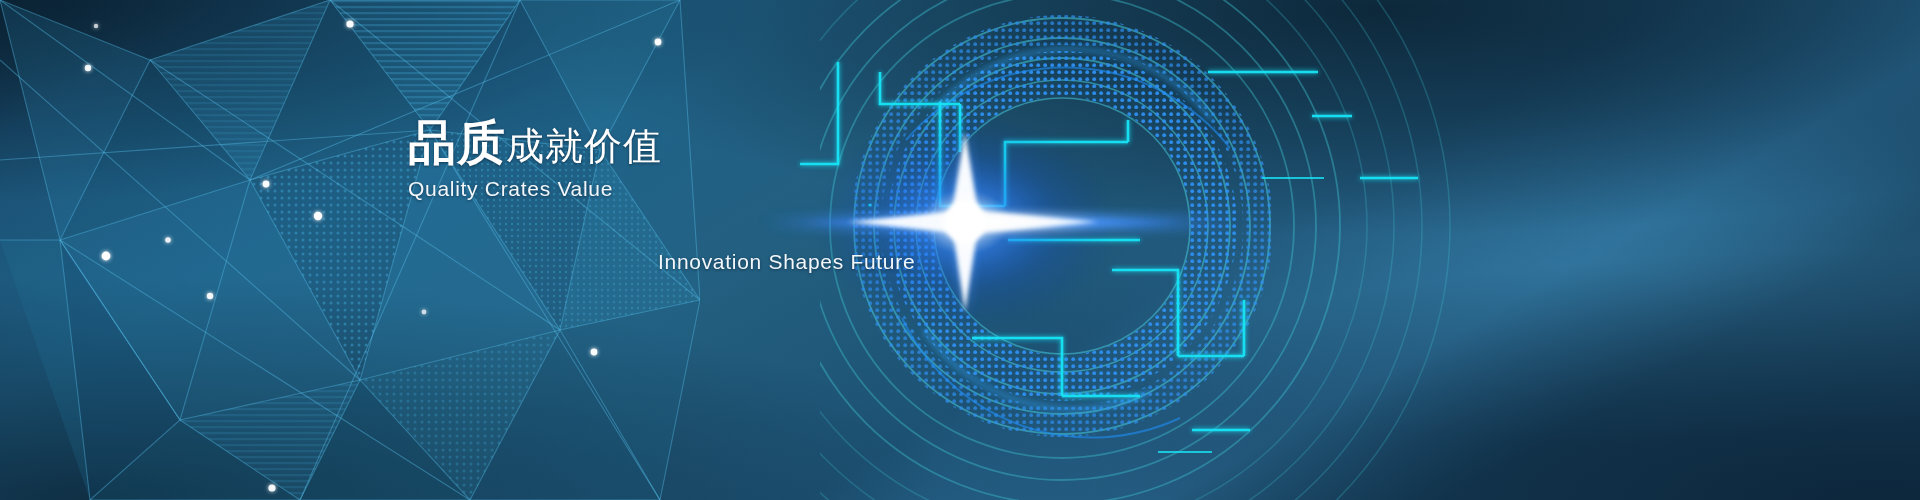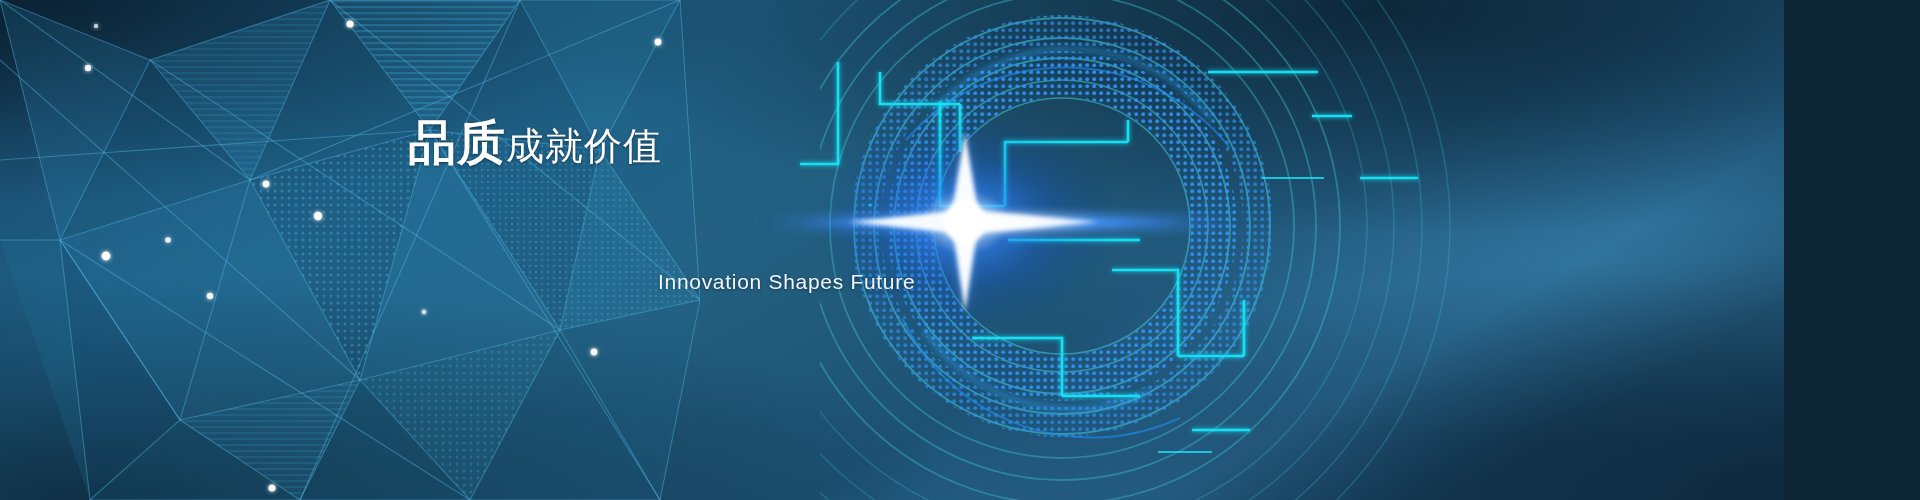--- a/index.html
+++ b/index.html
@@ -1,18 +1,18 @@
 <!DOCTYPE html>
 <html><head>
 <meta charset="utf-8">
 <title>Banner</title>
 <style>
   html,body{margin:0;padding:0;background:#0d2535;}
   #banner{
-    position:relative;width:1784px;height:500px;overflow:hidden;
+    position:relative;width:1920px;height:500px;overflow:hidden;
     font-family:"Liberation Sans","DejaVu Sans",sans-serif;
     background:#404040;
   }
   #banner .layer{position:absolute;inset:0;}
   #banner svg.layer{display:block;}
 
   
   .headline-block{position:absolute;white-space:nowrap;}
   #hb1{left:408px;top:118px;}
   #hb2{left:658px;top:250px;}
@@ -29,21 +29,21 @@
   .cn-rest{
     font-size:38px;font-weight:400;letter-spacing:1px;
     font-family:"DejaVu Sans","Liberation Sans",sans-serif;
   }
   .en-line{
     margin-top:11px;
     font-size:21px;font-weight:400;letter-spacing:.7px;
     color:#f2f7fb;
     text-shadow:0 1px 3px rgba(2,20,36,.5);
   }
-  #hb2 .en-line{margin-top:20px;}
+  #hb2 .en-line{margin-top:0;}
 </style>
 </head>
 <body>
 
 <div id="banner">
 
   <svg class="layer" width="1920" height="500" viewBox="0 0 1920 500" preserveAspectRatio="none">
     <defs>
       <linearGradient id="gMain" x1="0" y1="0" x2="1" y2="0.45">
         <stop offset="0" stop-color="#0f2f47"></stop>
@@ -342,19 +342,20 @@
     <polygon points="965,132 979,218 965,312 951,218" fill="#ffffff" opacity="0.97" filter="url(#flareBlurSm)"></polygon>
     <polygon points="848,222 965,210 1098,222 965,234" fill="#ffffff" opacity="0.95" filter="url(#flareBlurSm)"></polygon>
     <circle cx="965" cy="222" r="21" fill="#ffffff" filter="url(#flareBlurSm)"></circle>
     <circle cx="965" cy="222" r="10" fill="#ffffff"></circle>
   </svg>
 
   <div class="headline-block" id="hb1">
     <div class="cn-line">
       <span class="cn-strong">品质</span><span class="cn-rest">成就价值</span>
     </div>
+    <div class="en-line">Quality Crates Value</div>
   </div>
 
   <div class="headline-block" id="hb2">
     <div class="en-line">Innovation Shapes Future</div>
   </div>
 
 </div>
 
 </body></html>

